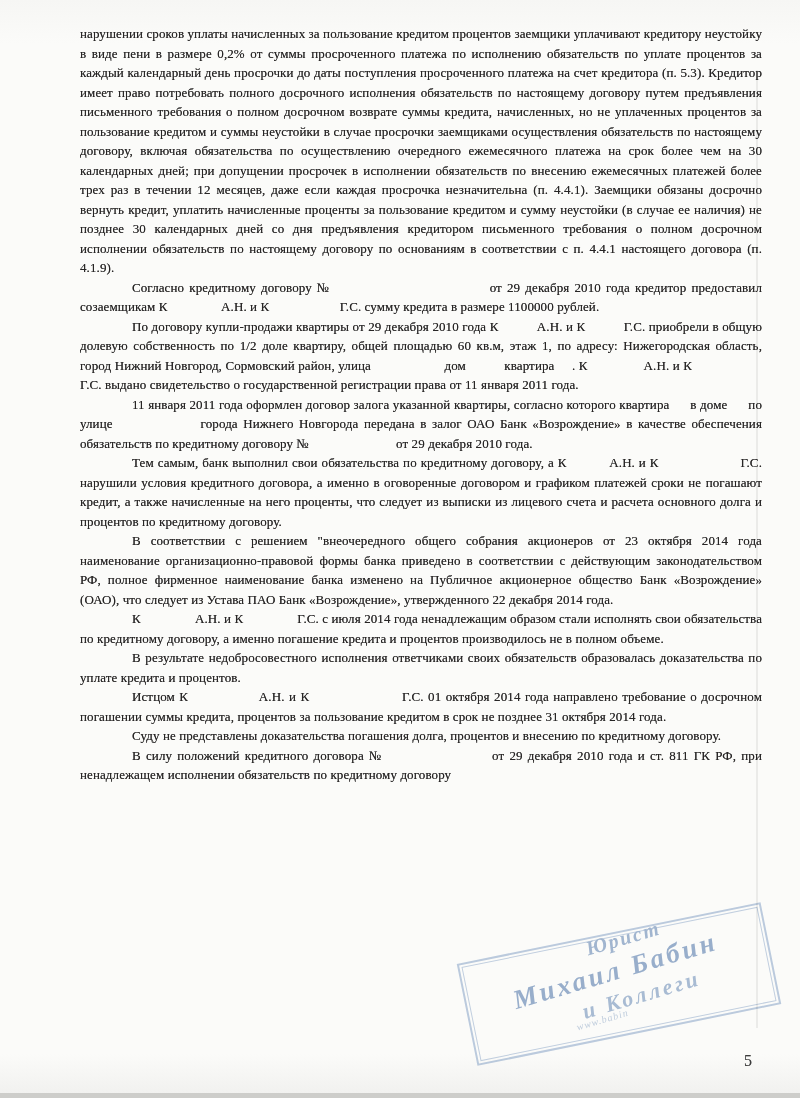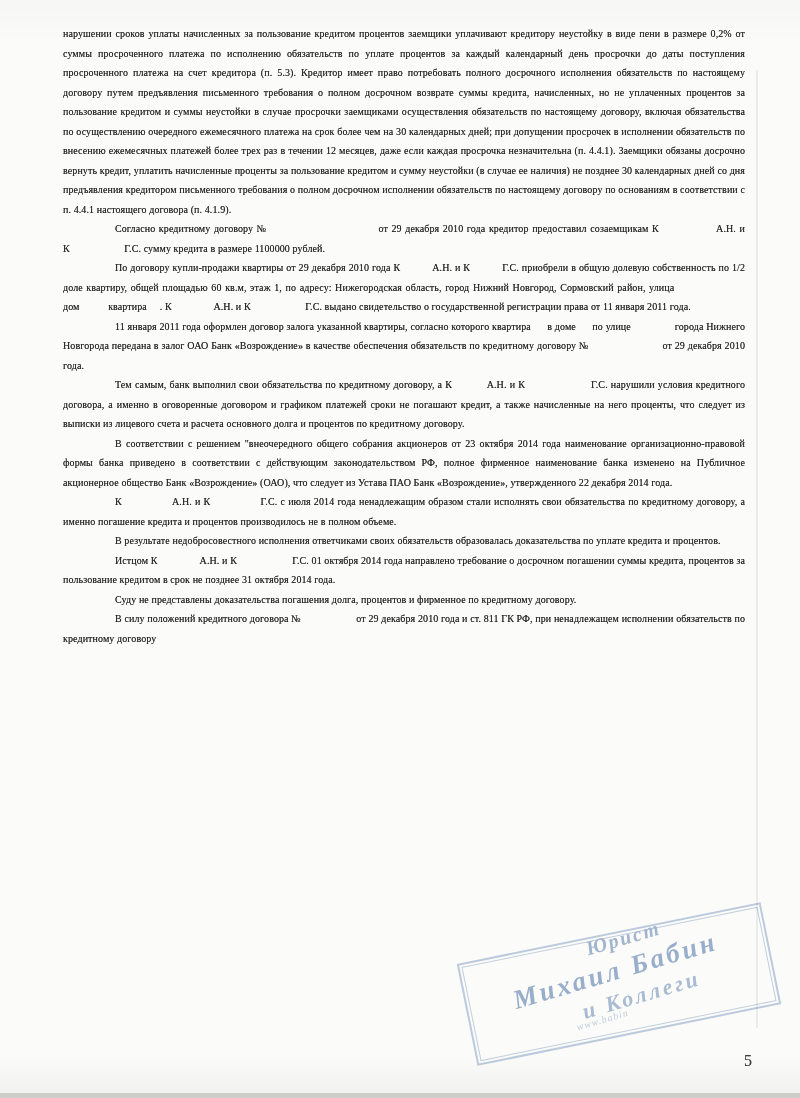--- a/index.html
+++ b/index.html
@@ -16,23 +16,23 @@
   }
   .scan-edge-bottom {
     position: absolute; left: 0; right: 0; bottom: 0; height: 5px;
     background: #cdcdca;
   }
   .scan-line-right {
     position: absolute; top: 70px; bottom: 70px; left: 756px; width: 2px;
     background: rgba(120,120,120,0.12);
   }
   .textblock {
-    position: absolute; left: 63px; top: 24px; width: 682px;
+    position: absolute; left: 80px; top: 24px; width: 682px;
     color: #272525;
-    font-size: 10px;
+    font-size: 13px;
     line-height: 19.5px;
     text-align: justify;
     letter-spacing: 0.1px;
     text-shadow: 0 0 0.6px rgba(55,55,55,0.75);
   }
   .para { margin: 0; text-indent: 52px; }
   .para.noindent { text-indent: 0; }
   .pagenum {
     position: absolute; top: 1052px; left: 712px; width: 40px;
     text-align: right;
@@ -89,21 +89,21 @@
   <div class="textblock">
     <p class="para noindent">нарушении сроков уплаты начисленных за пользование кредитом процентов заемщики уплачивают кредитору неустойку в виде пени в размере 0,2% от суммы просроченного платежа по исполнению обязательств по уплате процентов за каждый календарный день просрочки до даты поступления просроченного платежа на счет кредитора (п. 5.3). Кредитор имеет право потребовать полного досрочного исполнения обязательств по настоящему договору путем предъявления письменного требования о полном досрочном возврате суммы кредита, начисленных, но не уплаченных процентов за пользование кредитом и суммы неустойки в случае просрочки заемщиками осуществления обязательств по настоящему договору, включая обязательства по осуществлению очередного ежемесячного платежа на срок более чем на 30 календарных дней; при допущении просрочек в исполнении обязательств по внесению ежемесячных платежей более трех раз в течении 12 месяцев, даже если каждая просрочка незначительна (п. 4.4.1). Заемщики обязаны досрочно вернуть кредит, уплатить начисленные проценты за пользование кредитом и сумму неустойки (в случае ее наличия) не позднее 30 календарных дней со дня предъявления кредитором письменного требования о полном досрочном исполнении обязательств по настоящему договору по основаниям в соответствии с п. 4.4.1 настоящего договора (п. 4.1.9).</p>
     <p class="para">Согласно кредитному договору №&nbsp;&nbsp;&nbsp;&nbsp;&nbsp;&nbsp;&nbsp;&nbsp;&nbsp;&nbsp;&nbsp;&nbsp;&nbsp;&nbsp;&nbsp;&nbsp;&nbsp;&nbsp;&nbsp;&nbsp;&nbsp;&nbsp;&nbsp;&nbsp;&nbsp;&nbsp;&nbsp;&nbsp;&nbsp;&nbsp; от 29 декабря 2010 года кредитор предоставил созаемщикам К&nbsp;&nbsp;&nbsp;&nbsp;&nbsp;&nbsp;&nbsp;&nbsp;&nbsp;&nbsp;&nbsp;&nbsp;&nbsp;&nbsp;&nbsp; А.Н. и К&nbsp;&nbsp;&nbsp;&nbsp;&nbsp;&nbsp;&nbsp;&nbsp;&nbsp;&nbsp;&nbsp;&nbsp;&nbsp;&nbsp;&nbsp;&nbsp;&nbsp;&nbsp;&nbsp;&nbsp; Г.С. сумму кредита в размере 1100000 рублей.</p>
     <p class="para">По договору купли-продажи квартиры от 29 декабря 2010 года К&nbsp;&nbsp;&nbsp;&nbsp;&nbsp;&nbsp;&nbsp;&nbsp;&nbsp;&nbsp; А.Н. и К&nbsp;&nbsp;&nbsp;&nbsp;&nbsp;&nbsp;&nbsp;&nbsp;&nbsp;&nbsp; Г.С. приобрели в общую долевую собственность по 1/2 доле квартиру, общей площадью 60 кв.м, этаж 1, по адресу: Нижегородская область, город Нижний Новгород, Сормовский район, улица&nbsp;&nbsp;&nbsp;&nbsp;&nbsp;&nbsp;&nbsp;&nbsp;&nbsp;&nbsp;&nbsp;&nbsp;&nbsp;&nbsp;&nbsp;&nbsp;&nbsp;&nbsp;&nbsp;&nbsp; дом&nbsp;&nbsp;&nbsp;&nbsp;&nbsp;&nbsp;&nbsp;&nbsp;&nbsp;&nbsp; квартира&nbsp;&nbsp;&nbsp;&nbsp;&nbsp;. К&nbsp;&nbsp;&nbsp;&nbsp;&nbsp;&nbsp;&nbsp;&nbsp;&nbsp;&nbsp;&nbsp;&nbsp;&nbsp;&nbsp;&nbsp; А.Н. и К&nbsp;&nbsp;&nbsp;&nbsp;&nbsp;&nbsp;&nbsp;&nbsp;&nbsp;&nbsp;&nbsp;&nbsp;&nbsp;&nbsp;&nbsp;&nbsp;&nbsp;&nbsp;&nbsp;&nbsp; Г.С. выдано свидетельство о государственной регистрации права от 11 января 2011 года.</p>
     <p class="para">11 января 2011 года оформлен договор залога указанной квартиры, согласно которого квартира&nbsp;&nbsp;&nbsp;&nbsp;&nbsp; в доме&nbsp;&nbsp;&nbsp;&nbsp;&nbsp; по улице&nbsp;&nbsp;&nbsp;&nbsp;&nbsp;&nbsp;&nbsp;&nbsp;&nbsp;&nbsp;&nbsp;&nbsp;&nbsp;&nbsp;&nbsp; города Нижнего Новгорода передана в залог ОАО Банк «Возрождение» в качестве обеспечения обязательств по кредитному договору №&nbsp;&nbsp;&nbsp;&nbsp;&nbsp;&nbsp;&nbsp;&nbsp;&nbsp;&nbsp;&nbsp;&nbsp;&nbsp;&nbsp;&nbsp;&nbsp;&nbsp;&nbsp;&nbsp;&nbsp;&nbsp;&nbsp;&nbsp;&nbsp;&nbsp; от 29 декабря 2010 года.</p>
     <p class="para">Тем самым, банк выполнил свои обязательства по кредитному договору, а К&nbsp;&nbsp;&nbsp;&nbsp;&nbsp;&nbsp;&nbsp;&nbsp;&nbsp;&nbsp; А.Н. и К&nbsp;&nbsp;&nbsp;&nbsp;&nbsp;&nbsp;&nbsp;&nbsp;&nbsp;&nbsp;&nbsp;&nbsp;&nbsp;&nbsp;&nbsp;&nbsp;&nbsp;&nbsp;&nbsp;&nbsp; Г.С. нарушили условия кредитного договора, а именно в оговоренные договором и графиком платежей сроки не погашают кредит, а также начисленные на него проценты, что следует из выписки из лицевого счета и расчета основного долга и процентов по кредитному договору.</p>
     <p class="para">В соответствии с решением "внеочередного общего собрания акционеров от 23 октября 2014 года наименование организационно-правовой формы банка приведено в соответствии с действующим законодательством РФ, полное фирменное наименование банка изменено на Публичное акционерное общество Банк «Возрождение» (ОАО), что следует из Устава ПАО Банк «Возрождение», утвержденного 22 декабря 2014 года.</p>
     <p class="para">К&nbsp;&nbsp;&nbsp;&nbsp;&nbsp;&nbsp;&nbsp;&nbsp;&nbsp;&nbsp;&nbsp;&nbsp;&nbsp;&nbsp;&nbsp; А.Н. и К&nbsp;&nbsp;&nbsp;&nbsp;&nbsp;&nbsp;&nbsp;&nbsp;&nbsp;&nbsp;&nbsp;&nbsp;&nbsp;&nbsp;&nbsp; Г.С. с июля 2014 года ненадлежащим образом стали исполнять свои обязательства по кредитному договору, а именно погашение кредита и процентов производилось не в полном объеме.</p>
     <p class="para">В результате недобросовестного исполнения ответчиками своих обязательств образовалась доказательства по уплате кредита и процентов.</p>
     <p class="para">Истцом К&nbsp;&nbsp;&nbsp;&nbsp;&nbsp;&nbsp;&nbsp;&nbsp;&nbsp;&nbsp;&nbsp;&nbsp;&nbsp;&nbsp;&nbsp; А.Н. и К&nbsp;&nbsp;&nbsp;&nbsp;&nbsp;&nbsp;&nbsp;&nbsp;&nbsp;&nbsp;&nbsp;&nbsp;&nbsp;&nbsp;&nbsp;&nbsp;&nbsp;&nbsp;&nbsp;&nbsp; Г.С. 01 октября 2014 года направлено требование о досрочном погашении суммы кредита, процентов за пользование кредитом в срок не позднее 31 октября 2014 года.</p>
-    <p class="para">Суду не представлены доказательства погашения долга, процентов и фирменное по кредитному договору.</p>
+    <p class="para">Суду не представлены доказательства погашения долга, процентов и внесению по кредитному договору.</p>
     <p class="para">В силу положений кредитного договора №&nbsp;&nbsp;&nbsp;&nbsp;&nbsp;&nbsp;&nbsp;&nbsp;&nbsp;&nbsp;&nbsp;&nbsp;&nbsp;&nbsp;&nbsp;&nbsp;&nbsp;&nbsp;&nbsp;&nbsp; от 29 декабря 2010 года и ст. 811 ГК РФ, при ненадлежащем исполнении обязательств по кредитному договору</p>
   </div>
 
   <div class="stamp">
     <div class="frame-outer"></div>
     <div class="frame-inner"></div>
     <div class="content">
       <div class="wm-title">Юрист</div>
       <div class="wm-name">Михаил Бабин</div>
       <div class="wm-sub">и Коллеги</div>

